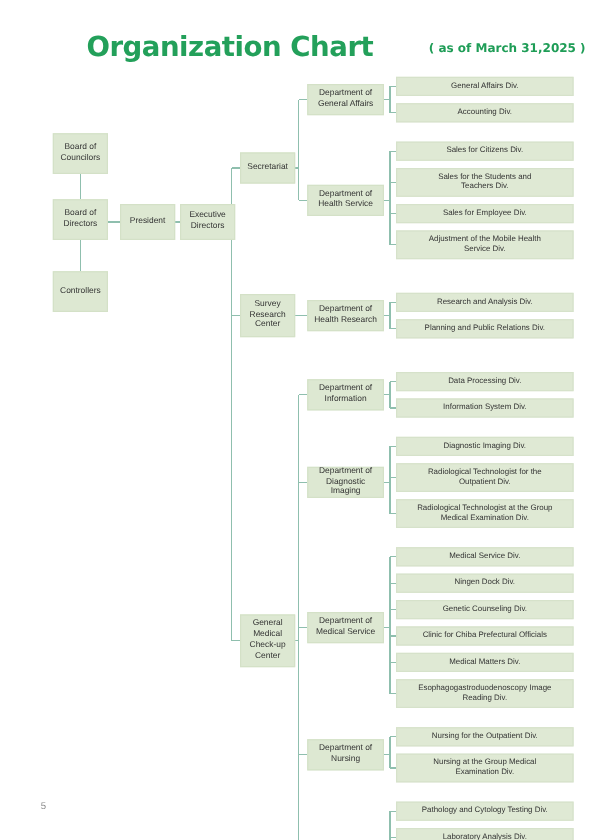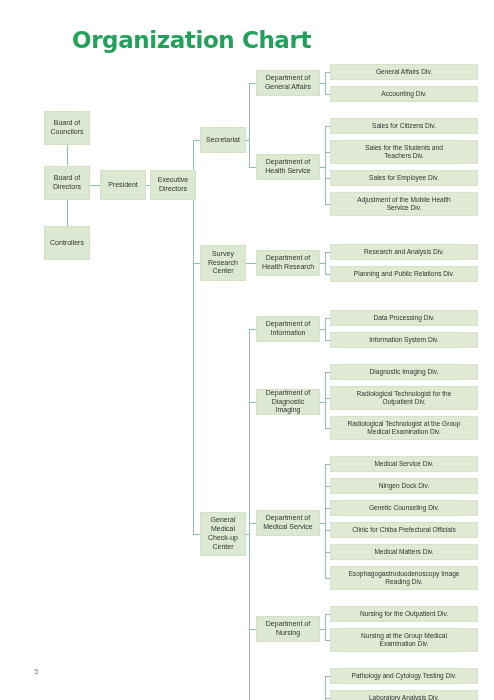--- a/index.html
+++ b/index.html
@@ -82,20 +82,21 @@
     left: 34px; bottom: 24px;
     font-size: 8px;
     color: #8a8a8a;
   }
 </style>
 </head>
 <body>
 
 <div id="chart-header">
   <div id="page-title">Organization Chart</div>
+  <div id="as-of-date">( as of March 31,2025 )</div>
 </div>
 
 <div id="org-chart">
   <svg id="connector-layer" width="494" height="700" viewBox="0 0 494 700">
       <path d="M67 145V166" stroke="#8fbfae" stroke-width="1" fill="none" shape-rendering="crispEdges"></path>
       <path d="M67 200V226" stroke="#8fbfae" stroke-width="1" fill="none" shape-rendering="crispEdges"></path>
       <path d="M90 185H100" stroke="#8fbfae" stroke-width="1" fill="none" shape-rendering="crispEdges"></path>
       <path d="M146 185H150" stroke="#8fbfae" stroke-width="1" fill="none" shape-rendering="crispEdges"></path>
       <path d="M320 83H325" stroke="#8fbfae" stroke-width="1" fill="none" shape-rendering="crispEdges"></path>
       <path d="M325 72V94" stroke="#8fbfae" stroke-width="1" fill="none" shape-rendering="crispEdges"></path>

